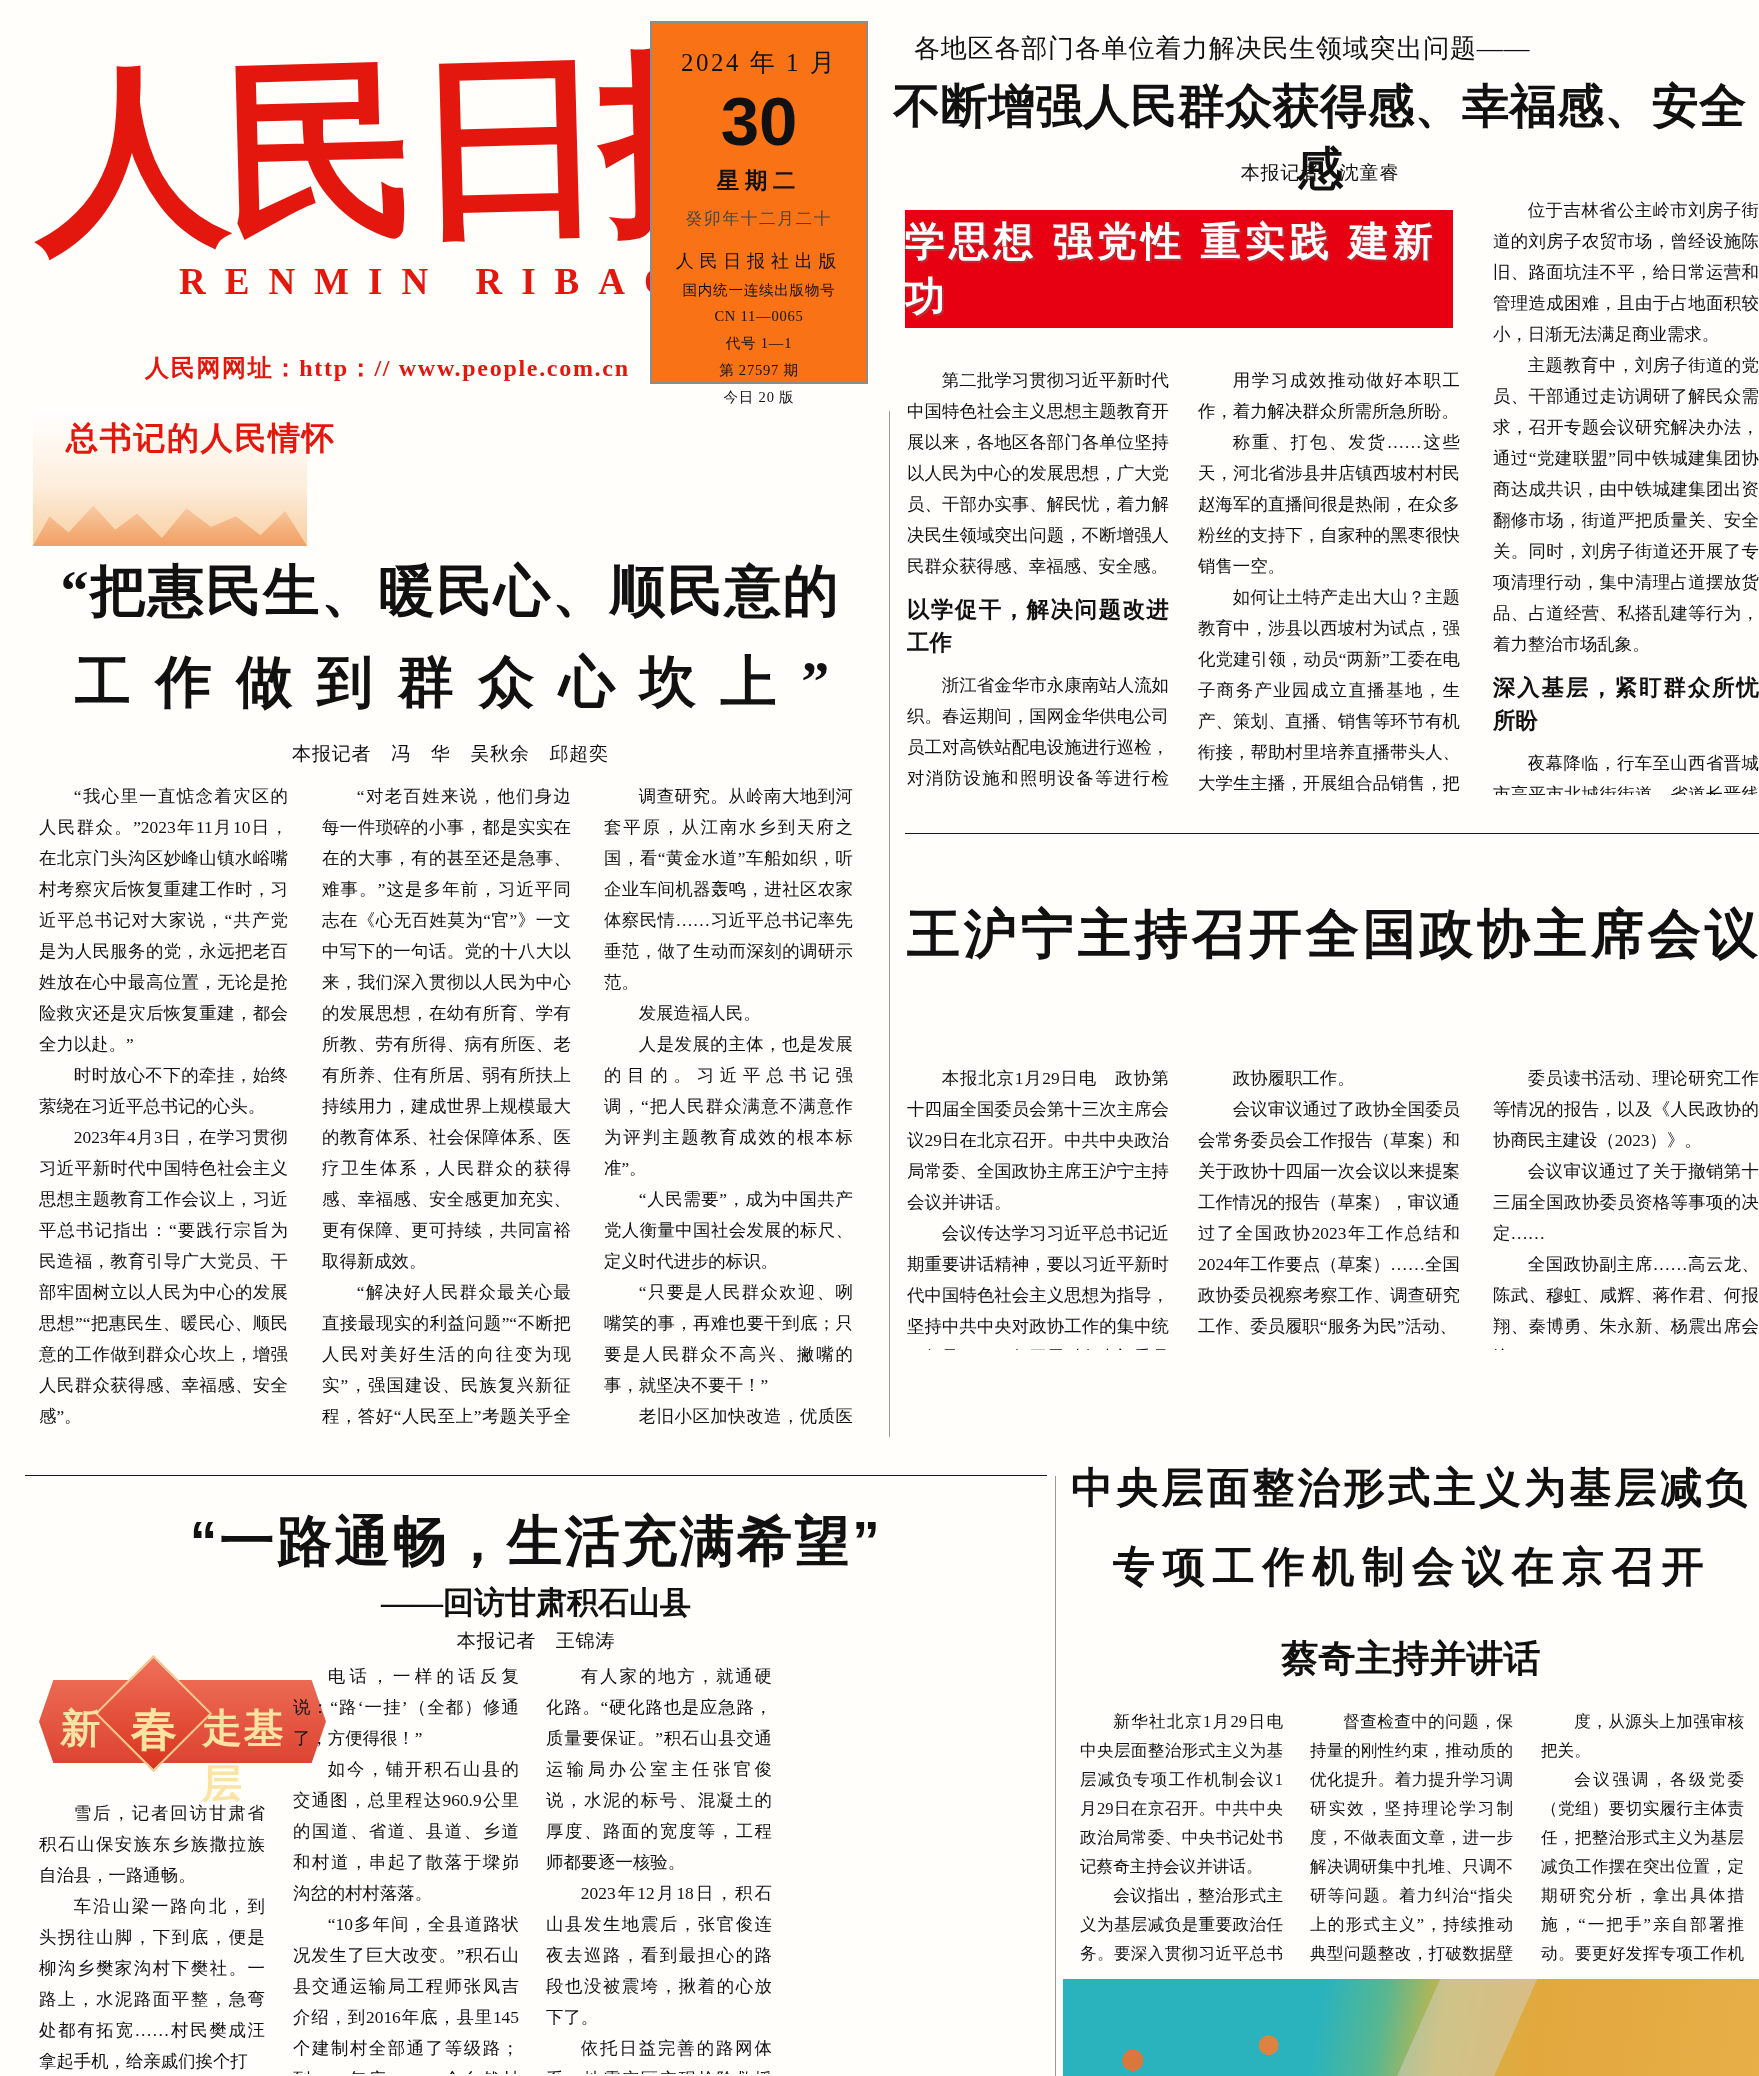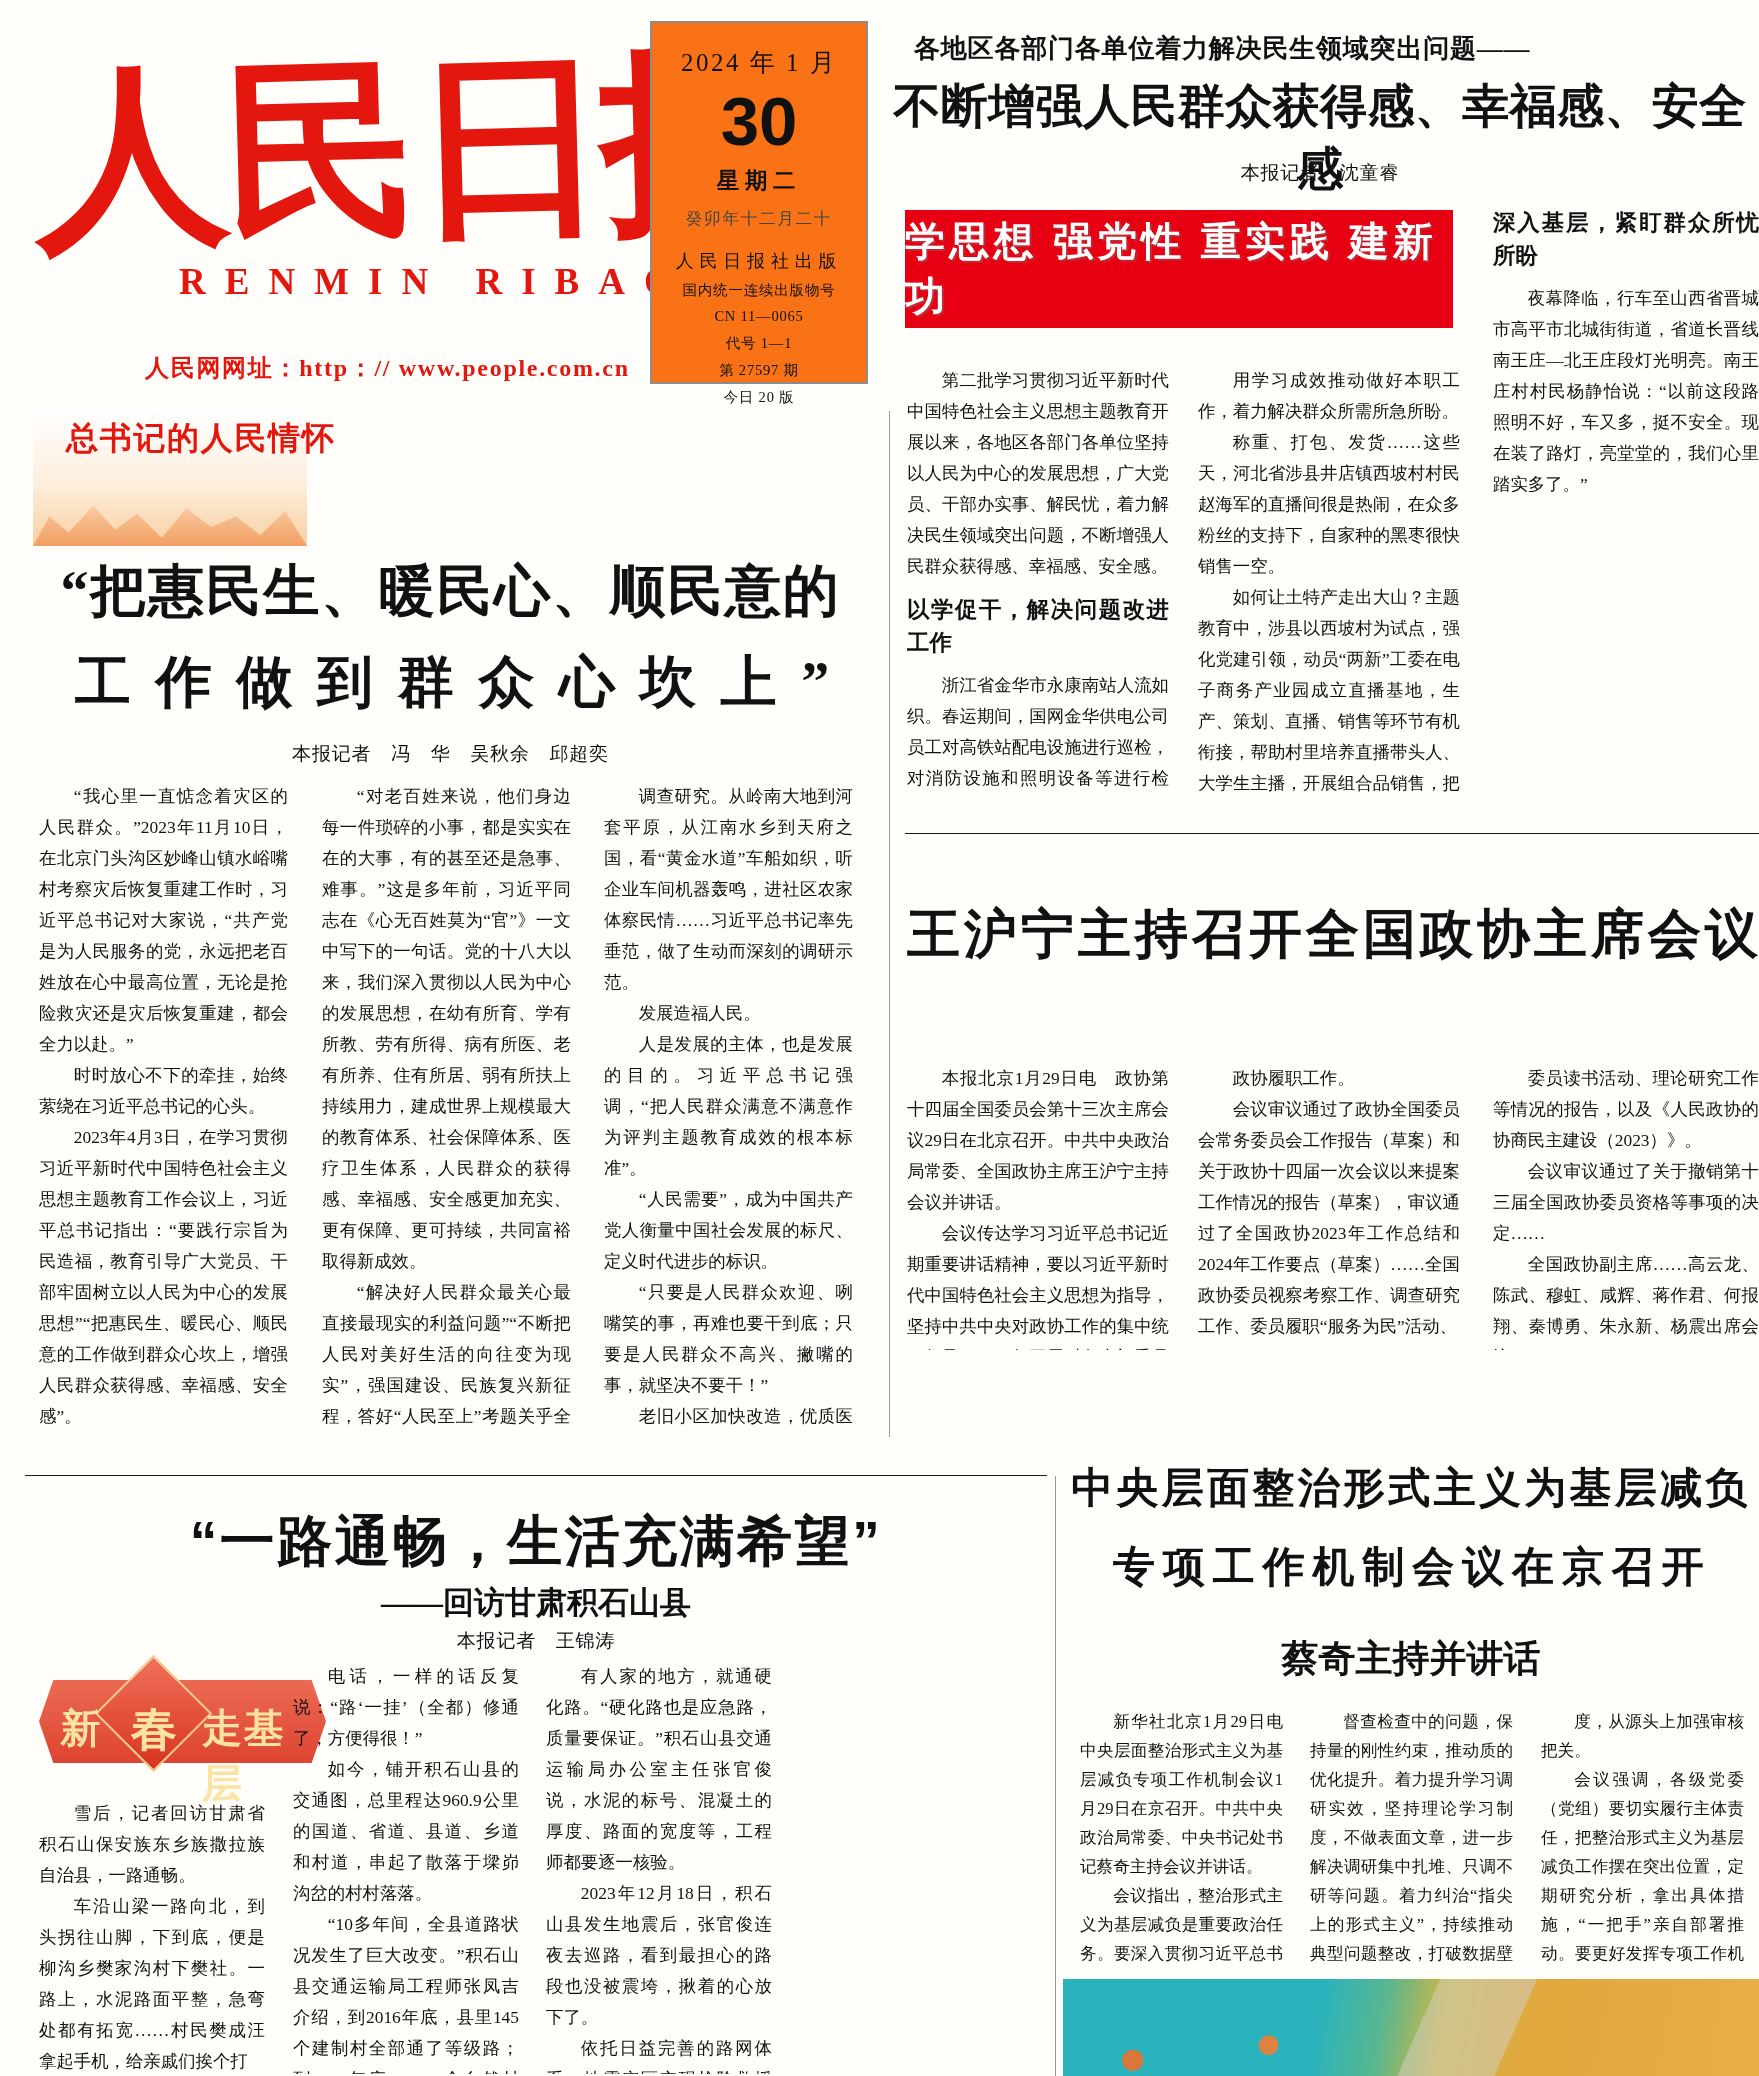--- a/index.html
+++ b/index.html
@@ -17,21 +17,21 @@
   .site{font-size:24px;color:#e3170d;letter-spacing:1.7px;font-weight:bold;}
   
   .datebox{border:2.1px solid #8c8c8c;background:#f97316;text-align:center;padding-top:23px;box-sizing:border-box;}
   .d-ym{font-size:25px;letter-spacing:2.5px;}
   .d-day{font-size:69px;font-weight:bold;line-height:1.25;}
   .d-week{font-size:22.4px;letter-spacing:5.8px;font-weight:bold;}
   .d-lunar{font-size:16.6px;color:#444;margin-top:11.6px;letter-spacing:1.7px;}
   .d-pub{font-size:18px;letter-spacing:5.8px;margin-top:19px;}
   .d-small{font-size:14.5px;margin-top:8.3px;letter-spacing:0.8px;}
   
-  .kicker{font-size:26px;font-weight:bold;letter-spacing:0.8px;}
+  .kicker{font-size:26px;font-weight:normal;letter-spacing:0.8px;}
   .h-lead{font-size:47px;font-weight:bold;letter-spacing:0.4px;font-family:"Liberation Sans","DejaVu Sans",sans-serif;}
   .byline{font-size:19px;letter-spacing:0.8px;}
   .banner{background:#e60012;color:#fff;display:flex;align-items:center;justify-content:center;
           font-size:40px;font-weight:bold;letter-spacing:4.2px;
           font-family:"Liberation Sans","DejaVu Sans",sans-serif;
           text-shadow:2.1px 2.1px 0 rgba(120,120,120,.35);}
   .h-xi{font-size:56px;font-weight:bold;line-height:1;letter-spacing:1.7px;}
   .h-whn{font-size:53px;font-weight:bold;}
   .h-cai{font-size:42px;font-weight:bold;line-height:75px;letter-spacing:3.3px;}
   .h-cai2{font-size:37px;font-weight:bold;}
@@ -100,20 +100,24 @@
       </div>
   </div>
   <div class="abs col" style="left:1198px;top:365px;width:262px;height:430px;">
     <div>
         <p>用学习成效推动做好本职工作，着力解决群众所需所急所盼。</p>
         <p>称重、打包、发货……这些天，河北省涉县井店镇西坡村村民赵海军的直播间很是热闹，在众多粉丝的支持下，自家种的黑枣很快销售一空。</p>
         <p>如何让土特产走出大山？主题教育中，涉县以西坡村为试点，强化党建引领，动员“两新”工委在电子商务产业园成立直播基地，生产、策划、直播、销售等环节有机衔接，帮助村里培养直播带头人、大学生主播，开展组合品销售，把山货卖出去，卖到了</p>
       </div>
   </div>
   <div class="abs col" style="left:1493px;top:195px;width:266px;height:600px;">
+    <div>
+        <p>位于吉林省公主岭市刘房子街道的刘房子农贸市场，曾经设施陈旧、路面坑洼不平，给日常运营和管理造成困难，且由于占地面积较小，日渐无法满足商业需求。</p>
+        <p>主题教育中，刘房子街道的党员、干部通过走访调研了解民众需求，召开专题会议研究解决办法，通过“党建联盟”同中铁城建集团协商达成共识，由中铁城建集团出资翻修市场，街道严把质量关、安全关。同时，刘房子街道还开展了专项清理行动，集中清理占道摆放货品、占道经营、私搭乱建等行为，着力整治市场乱象。</p>
+      </div>
     <div class="colhead">深入基层，紧盯群众所忧所盼</div>
     <div>
         <p>夜幕降临，行车至山西省晋城市高平市北城街街道，省道长晋线南王庄—北王庄段灯光明亮。南王庄村村民杨静怡说：“以前这段路照明不好，车又多，挺不安全。现在装了路灯，亮堂堂的，我们心里踏实多了。”</p>
       </div>
   </div>
 
   <div class="abs badge-xi" style="left:33px;top:409px;width:274px;height:137px;">
     <div class="t" style="padding:7.5px 0 0 5px;margin-left:28px;">总书记的人民情怀</div>
     <div class="mtn"></div>
   </div>

